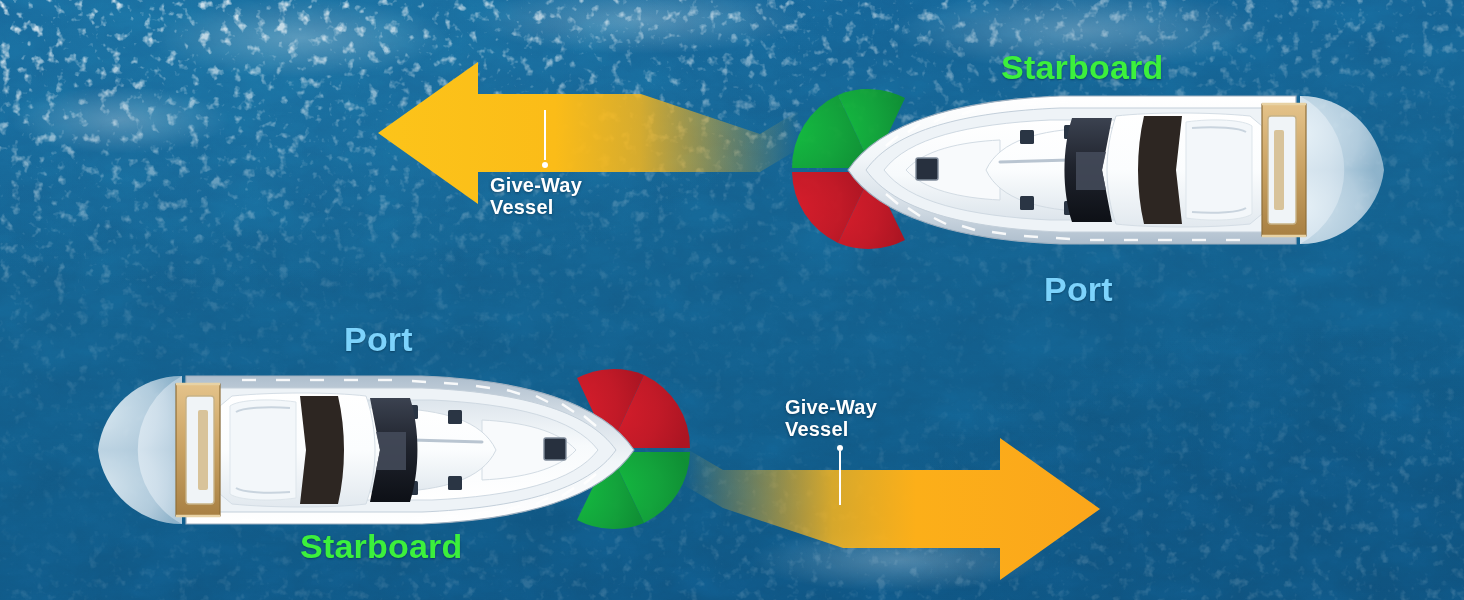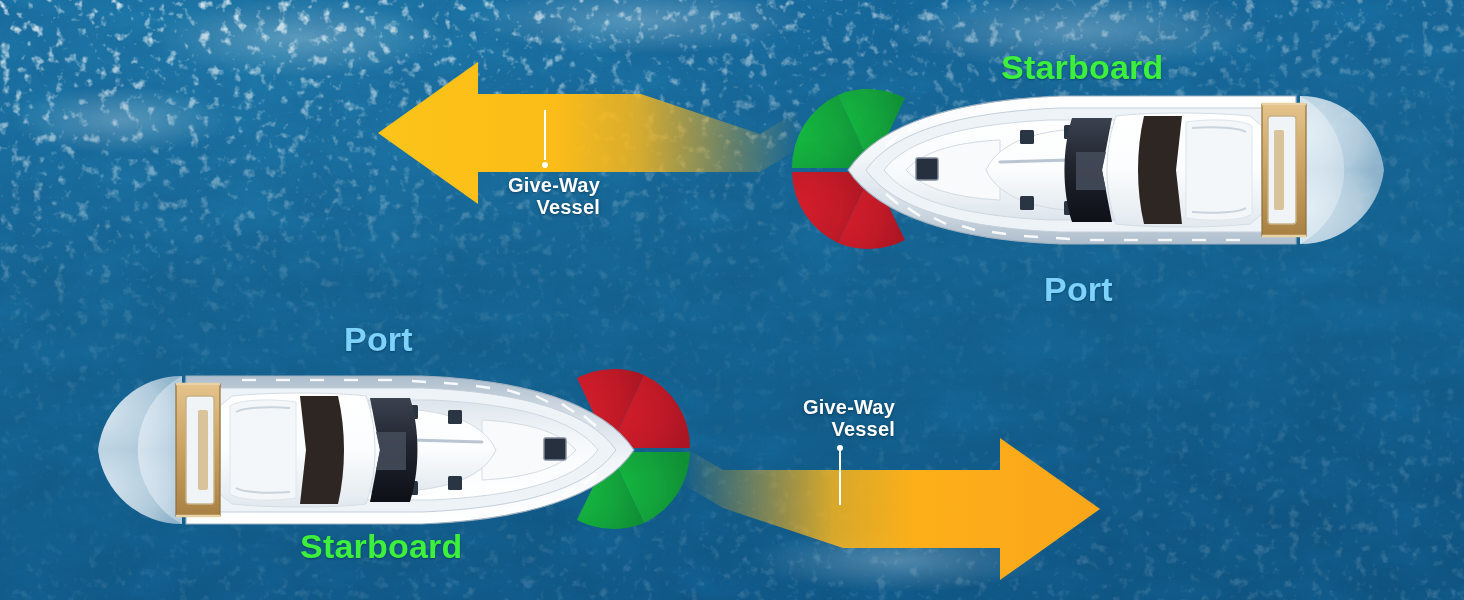--- a/index.html
+++ b/index.html
@@ -39,21 +39,21 @@
   
   .lbl {
     position: absolute;
     font-weight: bold;
     white-space: nowrap;
     letter-spacing: .2px;
     line-height: 1.12;
   }
   .lbl-starboard { color: #3cf03c; font-size: 34px; text-shadow: 0 1px 2px rgba(0,30,50,.45); }
   .lbl-port      { color: #7dd3fc; font-size: 34px; text-shadow: 0 1px 2px rgba(0,30,50,.45); }
-  .lbl-giveway   { color: #ffffff; font-size: 20px; text-align: right; text-shadow: 0 1px 3px rgba(0,25,45,.5); }
+  .lbl-giveway   { color: #ffffff; font-size: 20px; text-align: left; text-shadow: 0 1px 3px rgba(0,25,45,.5); }
   .lbl-giveway span { display: block; }
 
   
   .leader { position: absolute; }
   .leader .stem { position: absolute; left: 0; top: 0; width: 2px; background: #ffffff; }
   .leader .dot {
     position: absolute; left: -2px; width: 6px; height: 6px;
     border-radius: 50%; background: #ffffff;
   }
   svg { display: block; overflow: visible; }

